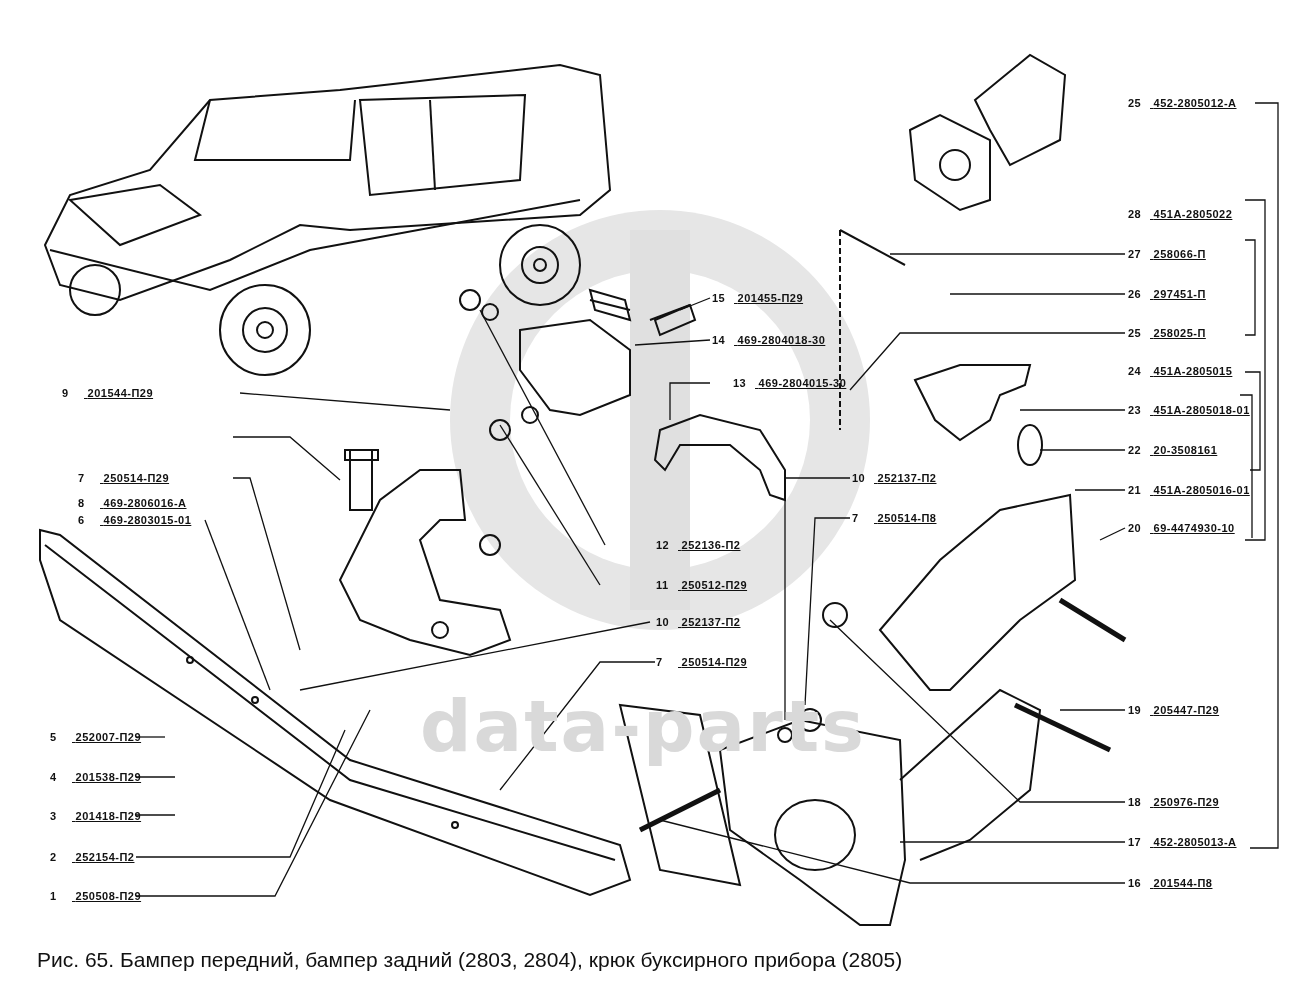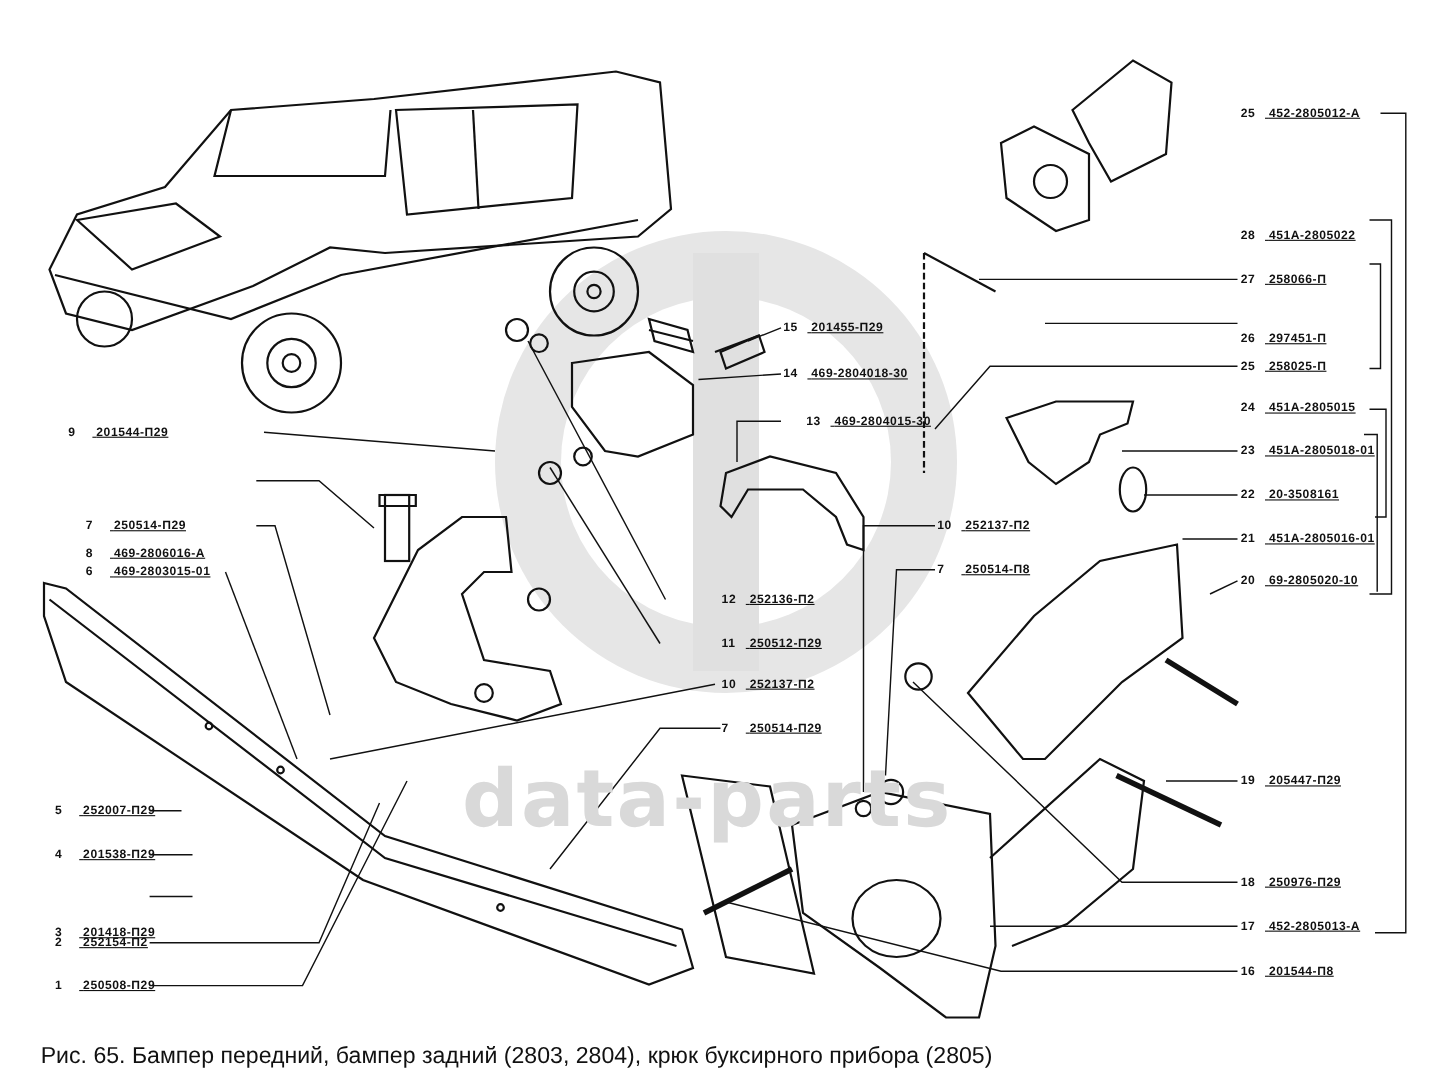--- a/index.html
+++ b/index.html
@@ -134,43 +134,43 @@
 </svg>
 
 <div class="watermark">data-parts</div>
 
 <div class="label" style="left:62px;top:387px;"><span class="num">9</span> <span>201544-П29</span></div>
 <div class="label" style="left:78px;top:453px;margin-top:44px;"><span class="num">8</span> <span>469-2806016-А</span></div>
 <div class="label" style="left:78px;top:472px;"><span class="num">7</span> <span>250514-П29</span></div>
 <div class="label" style="left:78px;top:514px;"><span class="num">6</span> <span>469-2803015-01</span></div>
 <div class="label" style="left:50px;top:731px;"><span class="num">5</span> <span>252007-П29</span></div>
 <div class="label" style="left:50px;top:771px;"><span class="num">4</span> <span>201538-П29</span></div>
-<div class="label" style="left:50px;top:810px;margin-top:32px;"><span class="num">3</span> <span>201418-П29</span></div>
+<div class="label" style="left:50px;top:810px;"><span class="num">3</span> <span>201418-П29</span></div>
 <div class="label" style="left:50px;top:851px;"><span class="num">2</span> <span>252154-П2</span></div>
 <div class="label" style="left:50px;top:890px;"><span class="num">1</span> <span>250508-П29</span></div>
 
 <div class="label" style="left:712px;top:292px;"><span class="num">15</span> <span>201455-П29</span></div>
 <div class="label" style="left:712px;top:334px;"><span class="num">14</span> <span>469-2804018-30</span></div>
 <div class="label" style="left:712px;top:377px;margin-left:21px;"><span class="num">13</span> <span>469-2804015-30</span></div>
 <div class="label" style="left:656px;top:539px;"><span class="num">12</span> <span>252136-П2</span></div>
 <div class="label" style="left:656px;top:579px;"><span class="num">11</span> <span>250512-П29</span></div>
 <div class="label" style="left:656px;top:616px;"><span class="num">10</span> <span>252137-П2</span></div>
 <div class="label" style="left:656px;top:656px;"><span class="num">7</span> <span>250514-П29</span></div>
 
 <div class="label" style="left:852px;top:472px;"><span class="num">10</span> <span>252137-П2</span></div>
 <div class="label" style="left:852px;top:512px;"><span class="num">7</span> <span>250514-П8</span></div>
 
 <div class="label" style="left:1128px;top:97px;"><span class="num">25</span> <span>452-2805012-А</span></div>
 <div class="label" style="left:1128px;top:208px;"><span class="num">28</span> <span>451А-2805022</span></div>
 <div class="label" style="left:1128px;top:248px;"><span class="num">27</span> <span>258066-П</span></div>
-<div class="label" style="left:1128px;top:288px;margin-top:14px;"><span class="num">26</span> <span>297451-П</span></div>
+<div class="label" style="left:1128px;top:288px;"><span class="num">26</span> <span>297451-П</span></div>
 <div class="label" style="left:1128px;top:327px;"><span class="num">25</span> <span>258025-П</span></div>
 <div class="label" style="left:1128px;top:365px;"><span class="num">24</span> <span>451А-2805015</span></div>
 <div class="label" style="left:1128px;top:404px;"><span class="num">23</span> <span>451А-2805018-01</span></div>
 <div class="label" style="left:1128px;top:444px;"><span class="num">22</span> <span>20-3508161</span></div>
 <div class="label" style="left:1128px;top:484px;"><span class="num">21</span> <span>451А-2805016-01</span></div>
-<div class="label" style="left:1128px;top:522px;"><span class="num">20</span> <span>69-2805020-10</span></div>
+<div class="label" style="left:1128px;top:522px;"><span class="num">20</span> <span>69-4474930-10</span></div>
 <div class="label" style="left:1128px;top:704px;"><span class="num">19</span> <span>205447-П29</span></div>
 <div class="label" style="left:1128px;top:796px;"><span class="num">18</span> <span>250976-П29</span></div>
 <div class="label" style="left:1128px;top:836px;"><span class="num">17</span> <span>452-2805013-А</span></div>
 <div class="label" style="left:1128px;top:877px;"><span class="num">16</span> <span>201544-П8</span></div>
 
 <div class="caption">Рис. 65. Бампер передний, бампер задний (2803, 2804), крюк буксирного прибора (2805)</div>
 
 </body></html>

